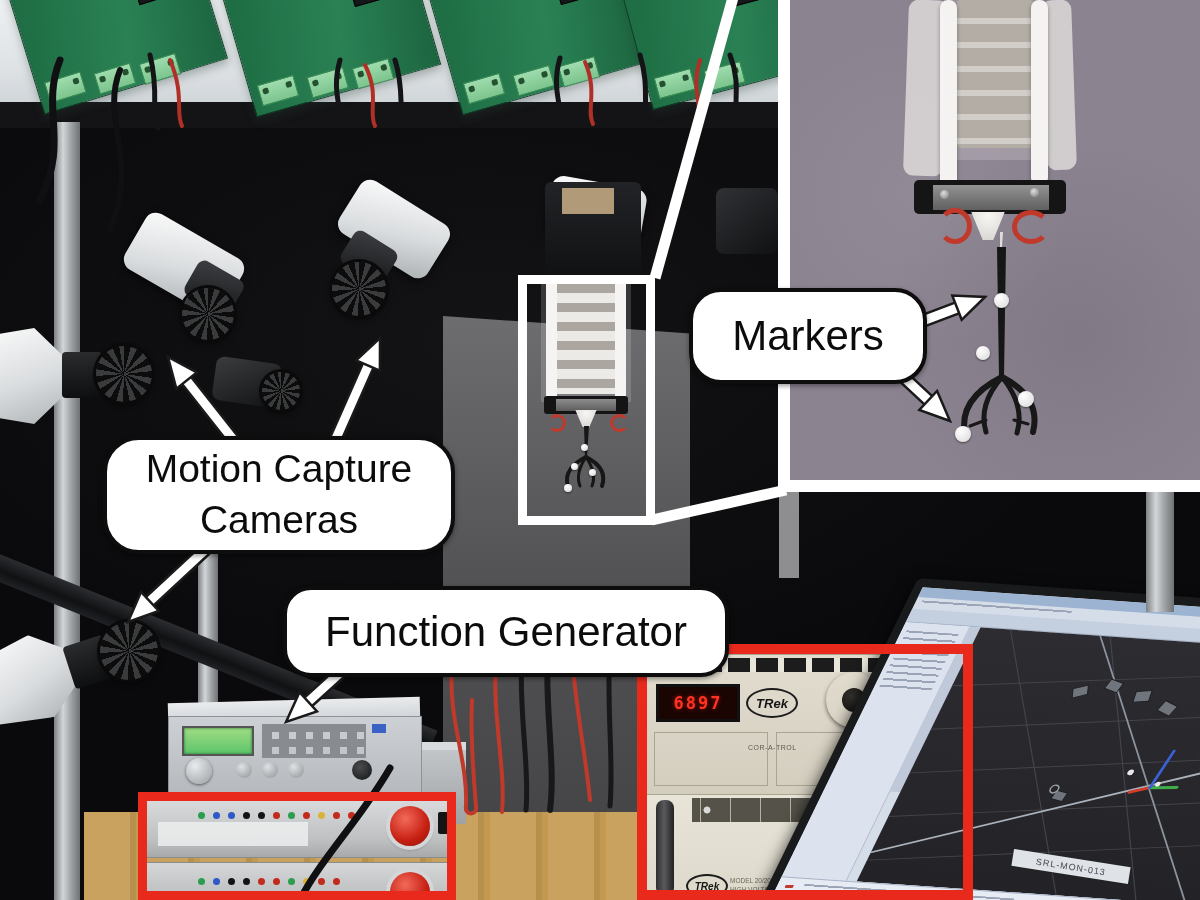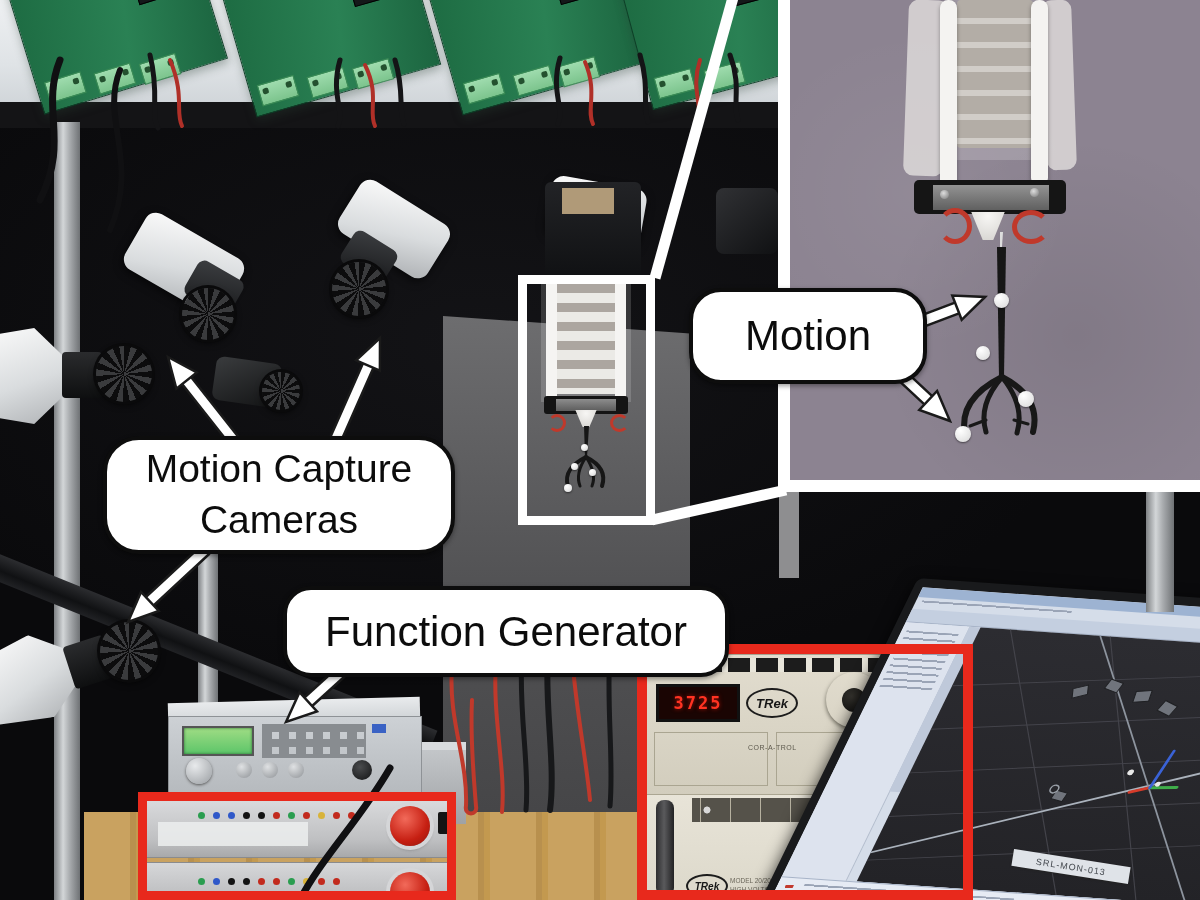--- a/index.html
+++ b/index.html
@@ -154,21 +154,21 @@
     <div class="abs" style="left:390px;top:872px;width:40px;height:40px;border-radius:50%;
          background:radial-gradient(circle at 38% 32%,#f26a5a,#c61f12 60%,#8f150c);box-shadow:0 0 0 4px #d5d6d8;"></div>
   </div>
 
   <div>
     <div class="abs" style="left:644px;top:654px;width:322px;height:140px;background:linear-gradient(#e2ddcf,#d2cdbd);border:1px solid #a9a491;"></div>
     <div class="abs" style="left:644px;top:658px;width:322px;height:14px;
          background:repeating-linear-gradient(90deg,#1c1c1c 0 22px,#e8e5da 22px 28px);"></div>
     <div class="abs" style="left:656px;top:684px;width:78px;height:32px;background:#1a0503;border:3px solid #111;
          display:flex;align-items:center;justify-content:center;">
-      <span class="seg" style="font-size:17px;letter-spacing:2px;">3725</span>
+      <span class="seg" style="font-size:17px;letter-spacing:2px;">6897</span>
     </div>
     <div class="abs" style="left:746px;top:688px;width:48px;height:26px;border:2px solid #1c1c1c;border-radius:50%;
          display:flex;align-items:center;justify-content:center;font-style:italic;font-weight:bold;font-size:13px;color:#161616;">
       <span>TRek</span>
     </div>
     <div class="abs" style="left:826px;top:672px;width:56px;height:56px;border-radius:50%;
          background:radial-gradient(circle at 38% 32%,#f2f0ea,#b5b2a6 55%,#77746а);box-shadow:0 2px 4px #6b685c;"></div>
     <div class="abs" style="left:842px;top:688px;width:24px;height:24px;border-radius:50%;background:radial-gradient(circle at 40% 35%,#35332e,#0d0d0c);"></div>
     <div class="abs" style="left:902px;top:686px;width:28px;height:28px;border-radius:50%;background:radial-gradient(circle at 40% 35%,#4c4a44,#14130f);"></div>
     <div class="abs" style="left:654px;top:732px;width:112px;height:52px;border:1px solid #aaa591;"></div>
@@ -389,21 +389,21 @@
       <polygon points="985,297 961.7,319.8 952.3,295.6" fill="#ffffff" stroke="#1a1a1a" stroke-width="2.5"></polygon>
     </g>
     <g>
       <line x1="898" y1="372" x2="928" y2="400" stroke="#1a1a1a" stroke-width="14" stroke-linecap="round"></line>
       <line x1="898" y1="372" x2="928" y2="400" stroke="#ffffff" stroke-width="9" stroke-linecap="round"></line>
       <polygon points="950,421 919.3,409.9 937.1,390.9" fill="#ffffff" stroke="#1a1a1a" stroke-width="2.5"></polygon>
     </g>
   </svg>
 
   <div class="callout" style="left:689px;top:288px;width:230px;height:88px;font-size:42px;border-radius:32px;">
-    <span>Motion</span>
+    <span>Markers</span>
   </div>
   <div class="callout" style="left:103px;top:436px;width:352px;height:118px;font-size:39px;line-height:1.3;border-radius:36px;padding:0 10px;box-sizing:border-box;">
     <span>Motion Capture Cameras</span>
   </div>
   <div class="callout" style="left:283px;top:586px;width:438px;height:83px;font-size:42px;">
     <span>Function Generator</span>
   </div>
 
 </div>
 

